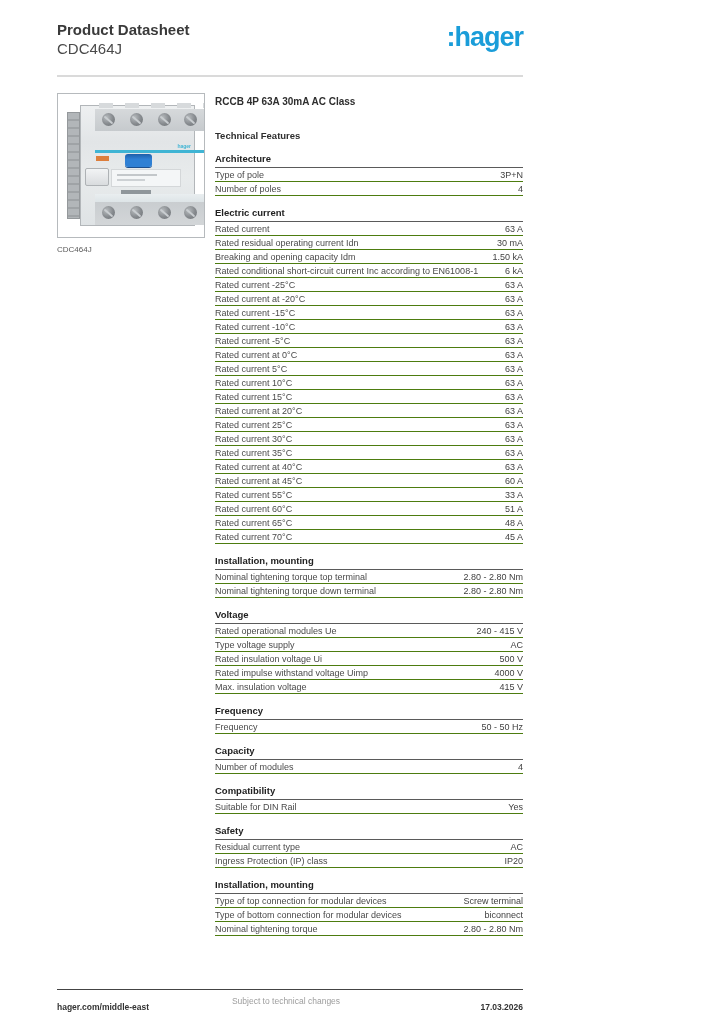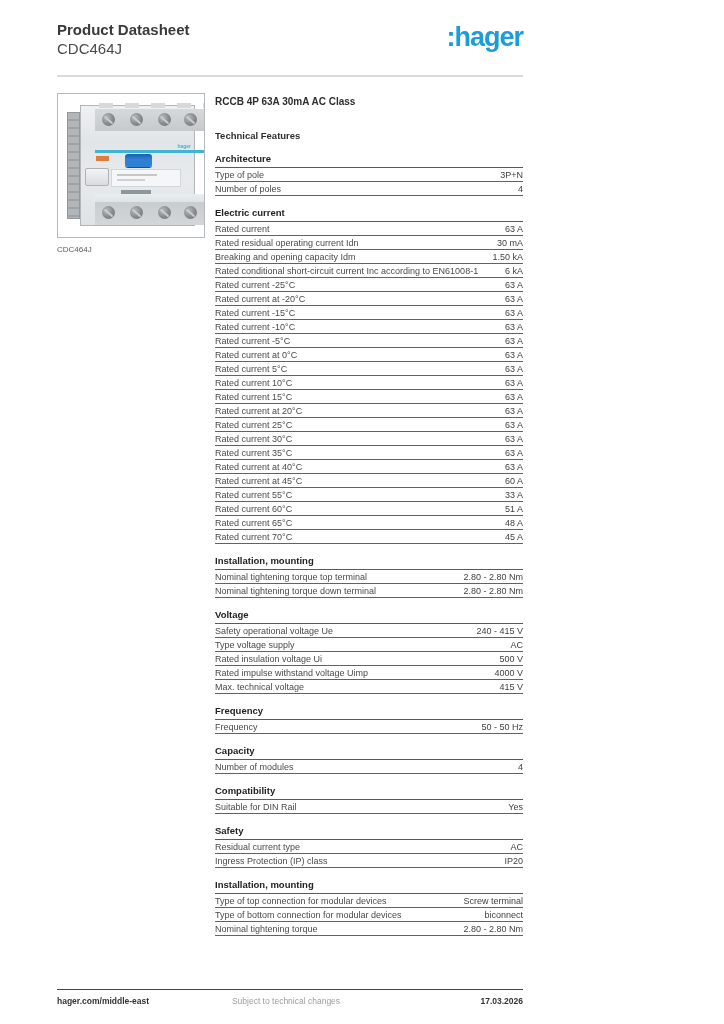--- a/index.html
+++ b/index.html
@@ -61,21 +61,21 @@
   .spec-row { display:flex; justify-content:space-between; align-items:baseline;
     font-size:9px; line-height:10px; padding:2px 0 1px 0; border-bottom:1px solid #4d7c0f; }
   .spec-label { color:#4a4a4a; }
   .spec-value { color:#3f3f3f; text-align:right; white-space:nowrap; margin-left:12px; }
 
   
   .footer-rule { position:absolute; left:57px; right:57px; top:989px; border-top:1px solid #444; }
   .footer { position:absolute; left:57px; right:57px; top:996px; display:flex; justify-content:space-between; align-items:baseline; }
   .footer-left { font-size:8.5px; font-weight:bold; color:#333; }
   .footer-center { font-size:8.5px; color:#9d9d9d; position:absolute; left:0; right:8px; text-align:center; }
-  .footer-right { font-size:8.5px; font-weight:bold; color:#333; }
+  .footer-right { font-size:8.5px; font-weight:bold; color:#333;margin-top:6px; }
 </style>
 </head>
 <body>
 
 <div class="page">
 
   <div class="header">
     <div>
       <div class="doc-title">Product Datasheet</div>
       <div class="doc-subtitle">CDC464J</div>
@@ -233,37 +233,37 @@
               <span class="spec-value">2.80 - 2.80 Nm</span>
             </div>
             <div class="spec-row">
               <span class="spec-label">Nominal tightening torque down terminal</span>
               <span class="spec-value">2.80 - 2.80 Nm</span>
             </div>
           </div>
           <div class="section">
             <div class="section-title">Voltage</div>
             <div class="spec-row">
-              <span class="spec-label">Safety operational voltage Ue</span>
+              <span class="spec-label">Rated operational modules Ue</span>
               <span class="spec-value">240 - 415 V</span>
             </div>
             <div class="spec-row">
               <span class="spec-label">Type voltage supply</span>
               <span class="spec-value">AC</span>
             </div>
             <div class="spec-row">
               <span class="spec-label">Rated insulation voltage Ui</span>
               <span class="spec-value">500 V</span>
             </div>
             <div class="spec-row">
               <span class="spec-label">Rated impulse withstand voltage Uimp</span>
               <span class="spec-value">4000 V</span>
             </div>
             <div class="spec-row">
-              <span class="spec-label">Max. technical voltage</span>
+              <span class="spec-label">Max. insulation voltage</span>
               <span class="spec-value">415 V</span>
             </div>
           </div>
           <div class="section">
             <div class="section-title">Frequency</div>
             <div class="spec-row">
               <span class="spec-label">Frequency</span>
               <span class="spec-value">50 - 50 Hz</span>
             </div>
           </div>

